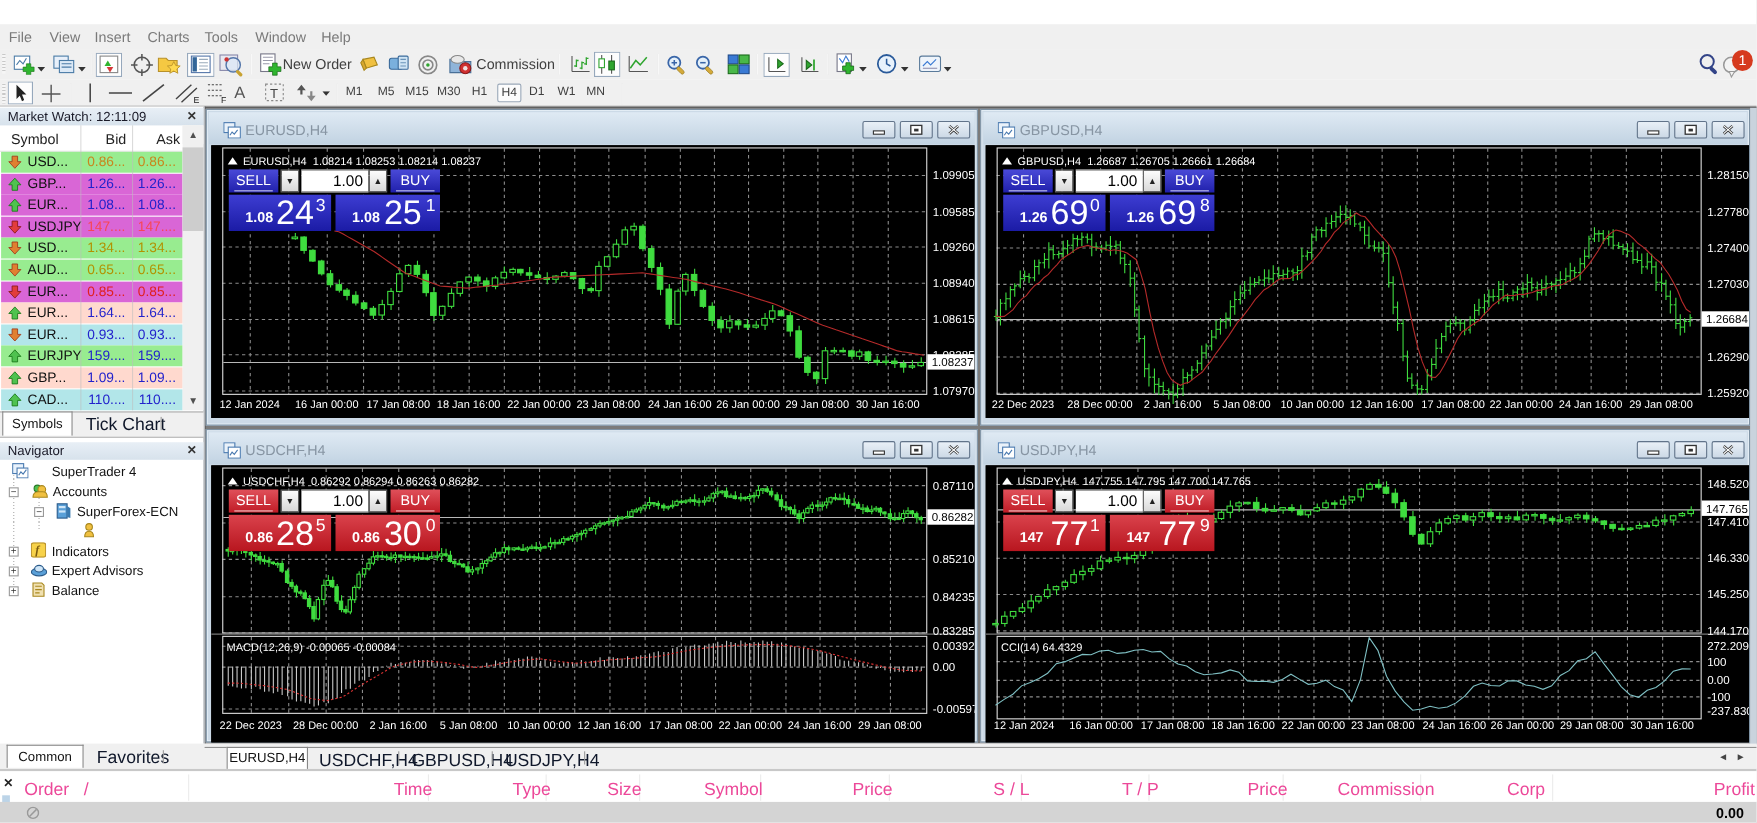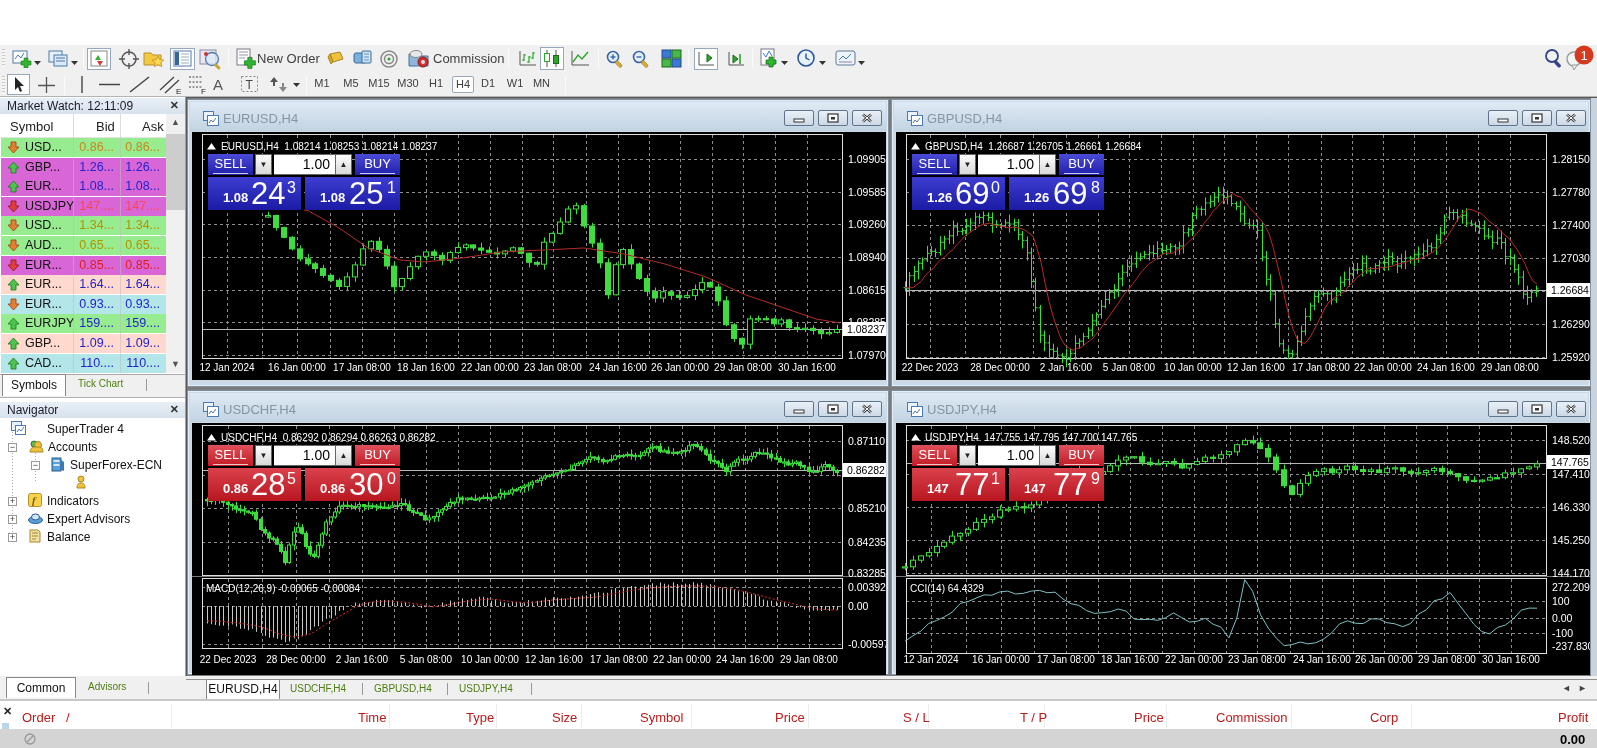--- a/index.html
+++ b/index.html
@@ -25,21 +25,21 @@
 
 .mwhdr{position:absolute;font-size:13px;color:#222}
 .mwrow{position:absolute;left:1px;width:165px;height:19px;font-size:12.5px}
 .mwsym{position:absolute;left:24px;top:2px;color:#111}
 .mwbid{position:absolute;right:52px;top:2px}
 .mwask{position:absolute;right:6px;top:2px}
 .colline{position:absolute;width:1px;background:rgba(190,190,190,0.55);z-index:5}
 
 .tabstrip{position:absolute;background:#f0f0f0}
 .tabactive{position:absolute;background:#fff;border:1px solid #888;border-bottom:none;font-size:12px;color:#111;text-align:center;z-index:3}
-.tabinactive{position:absolute;font-size:10px;color:#4d7c0f}
+.tabinactive{position:absolute;font-size:16px;color:#0f172a}
 .tabsep{position:absolute;width:1px;height:12px;background:#999}
 
 .navitem{position:absolute;font-size:12px;color:#111}
 .pmbox{position:absolute;width:9px;height:9px;border:1px solid #999;background:#fff;font-size:9px;line-height:7px;text-align:center;color:#333}
 
 #mdi{left:186px;top:97px;width:1411px;height:579px;background:#7b7b7b;border-top:1px solid #5a5a5a;border-left:1px solid #5a5a5a}
 .win{position:absolute;background:#ccdae7;border:1px solid #7e92a4;box-shadow:inset 0 0 0 1px #e3edf5}
 .wtitle{position:absolute;left:2px;top:2px;height:29px;background:linear-gradient(180deg,#dfeaf4,#c2d3e2)}
 .wtext{position:absolute;left:33px;top:9px;font-size:13px;color:#8795a3}
 .wbtn{position:absolute;top:8px;width:30px;height:16px;border:1px solid #62748a;border-radius:2px;background:linear-gradient(180deg,#e9f0f7,#ccd9e6)}
@@ -51,25 +51,34 @@
 .octred{background:linear-gradient(180deg,#e0505a,#c01c26)}
 .octspin{position:absolute;top:0;width:17px;height:21px;background:linear-gradient(180deg,#fdfdfd,#d8d8d8);border:1px solid #666;text-align:center;font-size:8px;color:#222;line-height:19px}
 .octfield{position:absolute;left:66px;top:0;width:61px;height:21px;background:#fff;border-top:1px solid #666;border-bottom:1px solid #666;font-size:14px;color:#000;text-align:right;padding:1px 5px 0 0}
 .octprice{position:absolute;top:23px;height:33px;color:#fff}
 .octsm{position:absolute;bottom:5px;font-size:13px;font-weight:bold}
 .octbig{position:absolute;bottom:-2px;font-size:31px}
 .octsup{position:absolute;top:2px;font-size:16px}
 
 #tabrow{left:0;top:676px;width:1597px;height:23px;background:#f0f0f0}
 #termhdr{left:0;top:699px;width:1597px;height:30px;background:#fff;border-top:2px solid #c8c8c8}
-.thcol{position:absolute;top:9px;font-size:13px;color:#b91c1c}
+.thcol{position:absolute;top:9px;font-size:16px;color:#ec4899}
 #statusrow{left:0;top:729px;width:1597px;height:19px;background:#d4d4d4;font-size:13px;color:#000}
 </style></head>
 <body>
 <div id="page">
+<div class="abs" id="menubar">
+      <span class="menuitem" style="left:8px">File</span>
+      <span class="menuitem" style="left:45px">View</span>
+      <span class="menuitem" style="left:86px">Insert</span>
+      <span class="menuitem" style="left:134px">Charts</span>
+      <span class="menuitem" style="left:186px">Tools</span>
+      <span class="menuitem" style="left:232px">Window</span>
+      <span class="menuitem" style="left:292px">Help</span>
+    </div>
 <div class="abs" id="tb1">
       <div class="grip"></div>
       <svg class="abs" style="left:12px;top:5px" width="20" height="18">
         <rect x="1" y="1" width="14" height="12" fill="#fff" stroke="#4a7ba6"></rect>
         <path d="M3 9 L6 5 L9 8 L12 3" stroke="#4a7ba6" fill="none"></path>
         <path d="M9 7 h4 v3 h3 v4 h-3 v3 h-4 v-3 h-3 v-4 h3 z" fill="#2fb52f" stroke="#1a7a1a" stroke-width="0.6" transform="translate(3,1)"></path>
       </svg>
       <svg class="abs" style="left:34px;top:16px" width="7" height="5">
         <path d="M0 0 L7 0 L3.5 4 Z" fill="#333"></path>
       </svg>
@@ -2050,21 +2059,21 @@
             <path d="M2 1 h8 l2 2 v10 h-10 z" fill="#f0e0b0" stroke="#a8871e"></path>
             <path d="M4 4 h6 M4 7 h6 M4 10 h4" stroke="#a8871e"></path>
           </svg>
           <div class="pmbox" style="left:8px;top:113px">+</div>
         </div>
       </div>
     </div>
 <div class="abs" id="tabrow">
       <div class="abs" style="left:186px;top:3px;width:1411px;height:1px;background:#909090"></div>
       <div class="tabactive" style="left:6px;top:1px;width:70px;height:21px;line-height:20px">Common</div>
-      <div class="tabinactive" style="left:88px;top:5px">Advisors</div>
+      <div class="tabinactive" style="left:88px;top:5px">Favorites</div>
       <div class="tabsep" style="left:148px;top:6px"></div>
       <div class="tabactive" style="left:206px;top:3px;width:74px;height:20px;line-height:19px">EURUSD,H4</div>
       <div class="tabinactive" style="left:290px;top:7px">USDCHF,H4</div>
       <div class="tabinactive" style="left:374px;top:7px">GBPUSD,H4</div>
       <div class="tabinactive" style="left:459px;top:7px">USDJPY,H4</div>
       <div class="tabsep" style="left:362px;top:7px"></div>
       <div class="tabsep" style="left:447px;top:7px"></div>
       <div class="tabsep" style="left:531px;top:7px"></div>
       <div class="tabinactive" style="left:1562px;top:7px;font-size:9px;color:#444">◄</div>
       <div class="tabinactive" style="left:1578px;top:7px;font-size:9px;color:#444">►</div>

